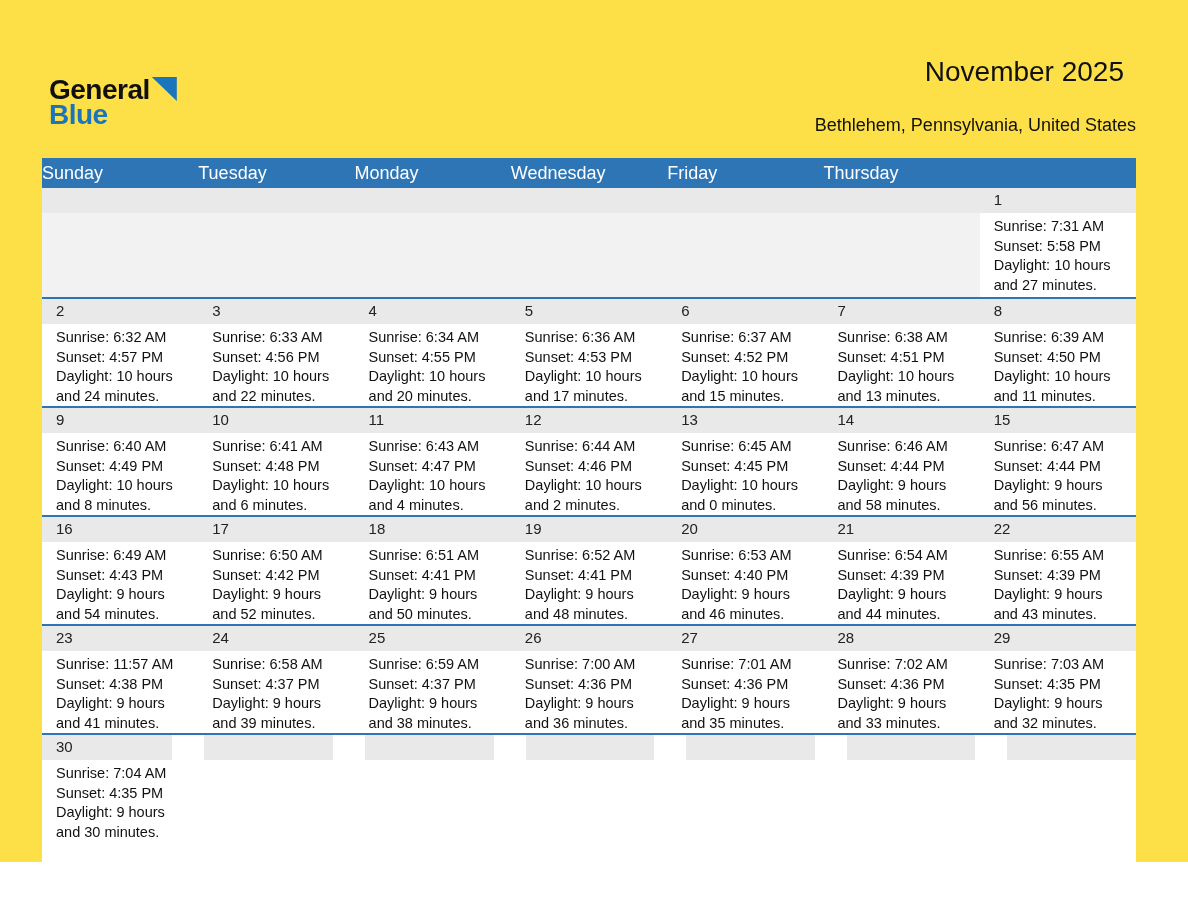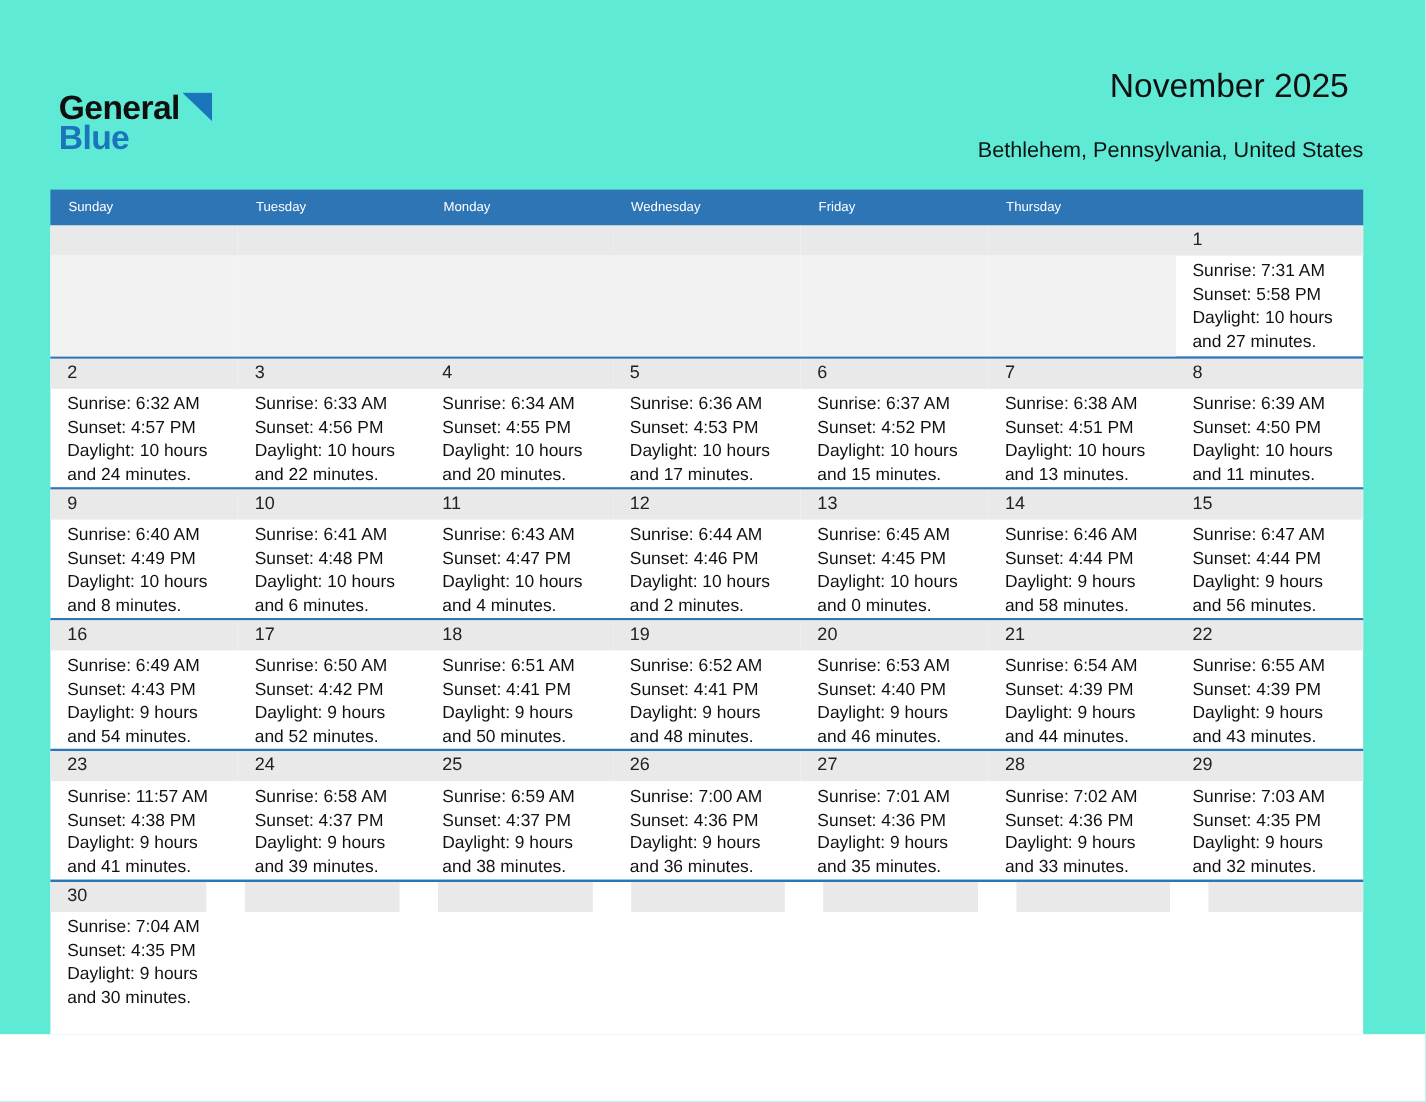--- a/index.html
+++ b/index.html
@@ -1,21 +1,21 @@
 <!DOCTYPE html>
 <html><head>
 <meta charset="utf-8">
 <style>
   * { box-sizing: border-box; margin: 0; padding: 0; }
   html, body { background: #ffffff; }
   .page {
     position: relative;
     width: 1188px;
     height: 862px;
-    background: #5eead4;
+    background: #fde047;
     font-family: "Liberation Sans", sans-serif;
     overflow: hidden;
   }
 
   
   .logo { position: absolute; left: 49px; top: 74px; }
   .logo-line1 { display: flex; align-items: flex-start; }
   .logo-general { font-size: 28px; font-weight: bold; color: #101010; letter-spacing: -0.5px; }
   .logo-flag {
     width: 25px; height: 24px;
@@ -33,21 +33,21 @@
     position: absolute; right: 52px; top: 115px;
     font-size: 18px; color: #111111; text-align: right;
   }
 
   
   .calendar { position: absolute; left: 42px; top: 158px; width: 1094px; }
   .weekday-row {
     display: grid; grid-template-columns: repeat(7, 1fr);
     background: #2E75B6; height: 30px;
   }
-  .weekday-cell { color: #ffffff; font-size: 11px; line-height: 30px; padding-left: 15px; }
+  .weekday-cell { color: #ffffff; font-size: 18px; line-height: 30px; padding-left: 0; }
 
   .week-row {
     display: grid; grid-template-columns: repeat(7, 1fr);
     height: 109px;
     border-top: 2px solid #2E75B6;
     background: #ffffff;
   }
   .week-row.first { border-top: none; }
   .week-row.last { height: 173px; border-bottom: 2px solid #2E75B6; gap: 32px; }
 

